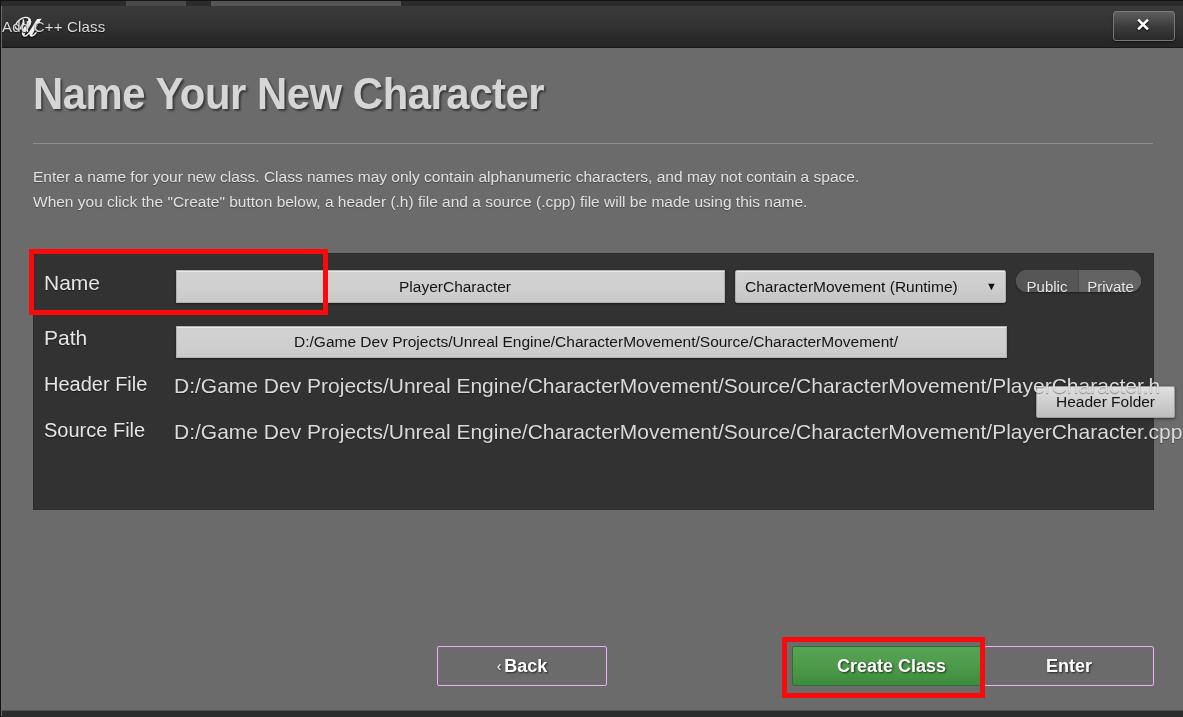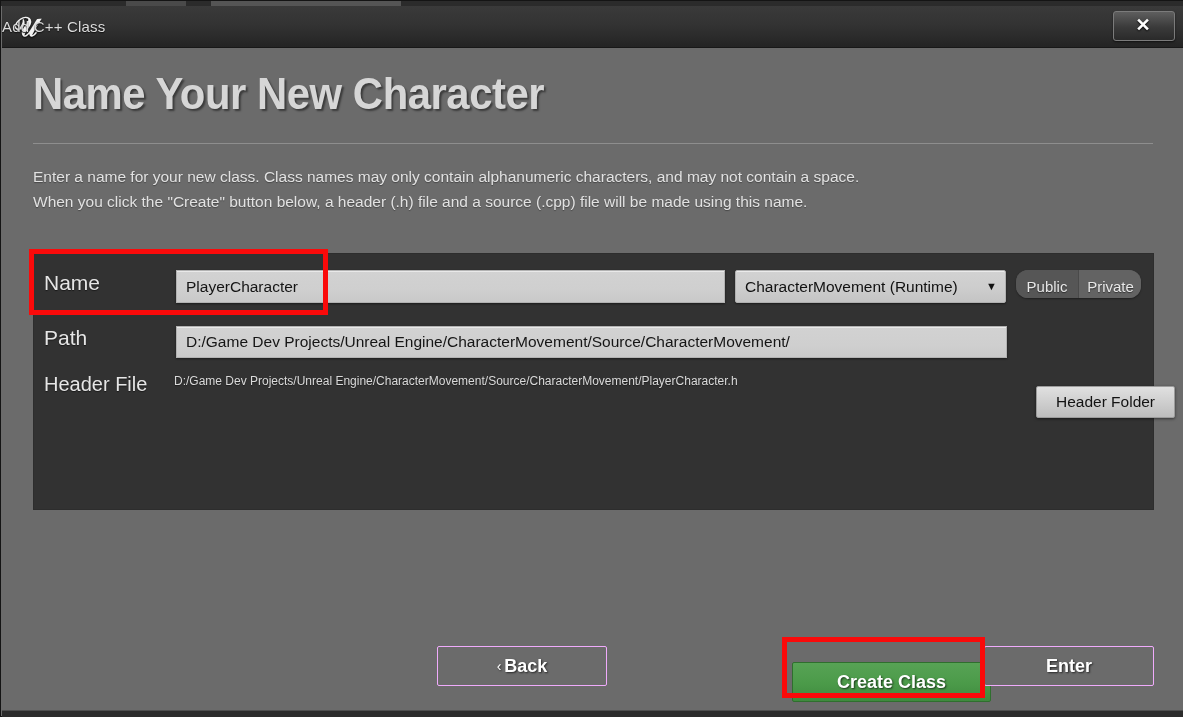--- a/index.html
+++ b/index.html
@@ -168,39 +168,40 @@
     position: absolute;
     background: linear-gradient(to bottom, #d2d2d2 0%, #cfcfcf 60%, #c9c9c9 100%);
     border: 1px solid #b2b2b2;
     box-shadow: inset 0 1px 0 #e9e9e9, 0 1px 2px rgba(0,0,0,.45);
     color: #151515;
     font-size: 15.5px;
     box-sizing: border-box;
     cursor: text;
     white-space: nowrap;
     overflow: hidden;
+    text-align: center;
   }
   #name-input {
     left: 143px; top: 17px;
     width: 549px; height: 33px;
     line-height: 31px;
     padding-left: 9px;
   }
   #path-input {
     left: 143px; top: 13px;
     width: 831px; height: 32px;
     line-height: 30px;
     padding-left: 9px;
   }
 
   
   .path-readonly {
     position: absolute;
     color: #dadada;
-    font-size: 12px;
+    font-size: 21px;
     white-space: nowrap;
     text-shadow: 0 1px 1px rgba(0,0,0,.4);
   }
   #header-path { left: 141px; top: 13px; }
   #source-path { left: 141px; top: 13px; }
 
   
   #module-dropdown {
     position: absolute;
     left: 702px; top: 17px;
@@ -225,21 +226,21 @@
     right: 8px; top: 0;
     height: 31px; line-height: 31px;
     color: #111;
     font-size: 11px;
   }
 
   
   #access-toggle {
     position: absolute;
     left: 983px; top: 17px;
-    width: 125px; height: 28px;
+    width: 125px; height: 22px;
     border-radius: 12px;
     overflow: hidden;
     background: #5a5a5a;
     box-shadow: 0 1px 2px rgba(0,0,0,.4);
   }
   #access-toggle .seg {
     position: absolute;
     top: 0;
     height: 33px;
     line-height: 33px;
@@ -295,21 +296,20 @@
     font-weight: normal;
     margin-right: 3px;
     position: relative;
     top: -1px;
   }
   #btn-create {
     left: 790px; top: 598px;
     width: 199px;
     background: linear-gradient(to bottom, #57a355 0%, #4b9a49 55%, #3f8a3e 100%);
     border: 1px solid #2f6f2e;
-    margin-top: 16px;
   }
   #btn-cancel {
     left: 982px; top: 598px;
     width: 170px;
   }
 
   
   .annotation {
     position: absolute;
     border: 5px solid #fa0a0a;
@@ -376,20 +376,24 @@
         <div class="row-label" id="label-path">Path</div>
         <div class="text-input" id="path-input" title="Path">D:/Game Dev Projects/Unreal Engine/CharacterMovement/Source/CharacterMovement/</div>
         <div id="choose-folder">Header Folder</div>
       </div>
 
       <div class="row" id="row-header">
         <div class="row-label" id="label-header">Header File</div>
         <div class="path-readonly" id="header-path">D:/Game Dev Projects/Unreal Engine/CharacterMovement/Source/CharacterMovement/PlayerCharacter.h</div>
       </div>
 
+      <div class="row" id="row-source">
+        <div class="row-label" id="label-source">Source File</div>
+        <div class="path-readonly" id="source-path">D:/Game Dev Projects/Unreal Engine/CharacterMovement/Source/CharacterMovement/PlayerCharacter.cpp</div>
+      </div>
 
     </div>
 
     <div class="footer-btn" id="btn-back"><span class="chev">‹</span><span>Back</span></div>
 
     <div class="footer-btn" id="btn-create">Create Class</div>
 
     <div class="footer-btn" id="btn-cancel">Enter</div>
 
   </div>

